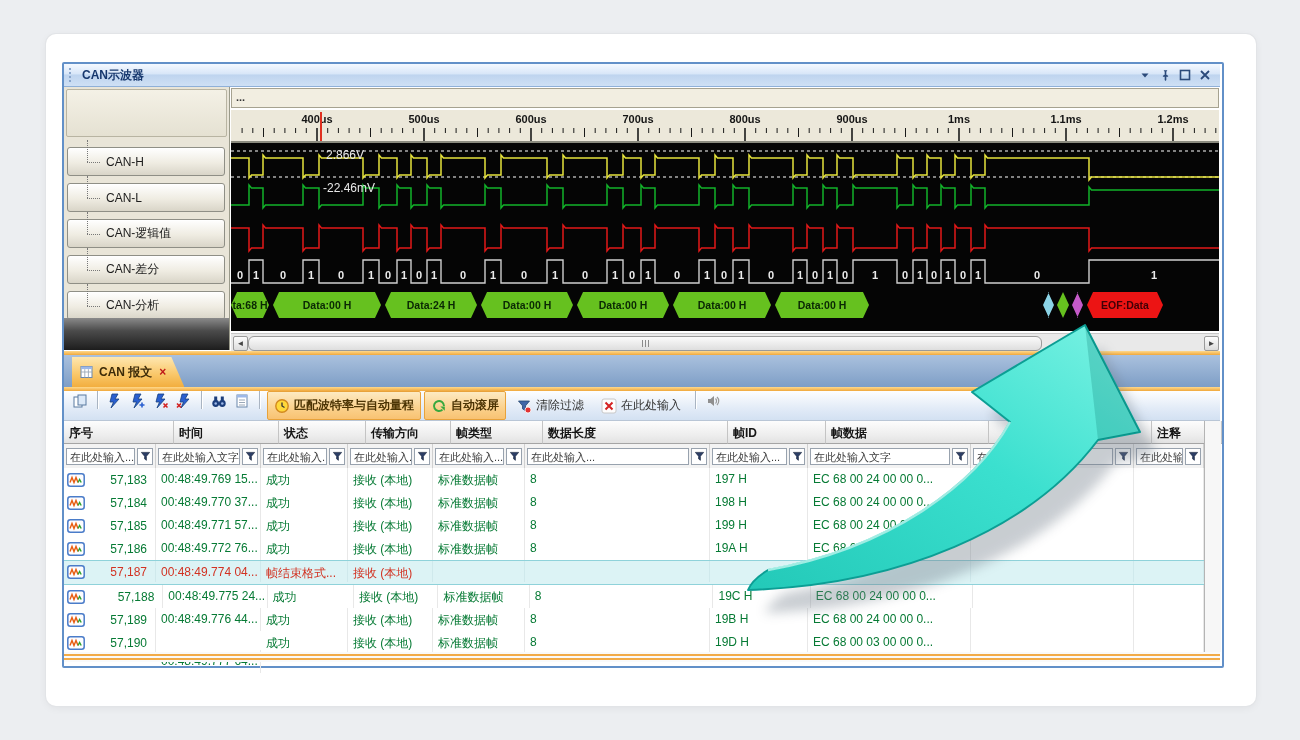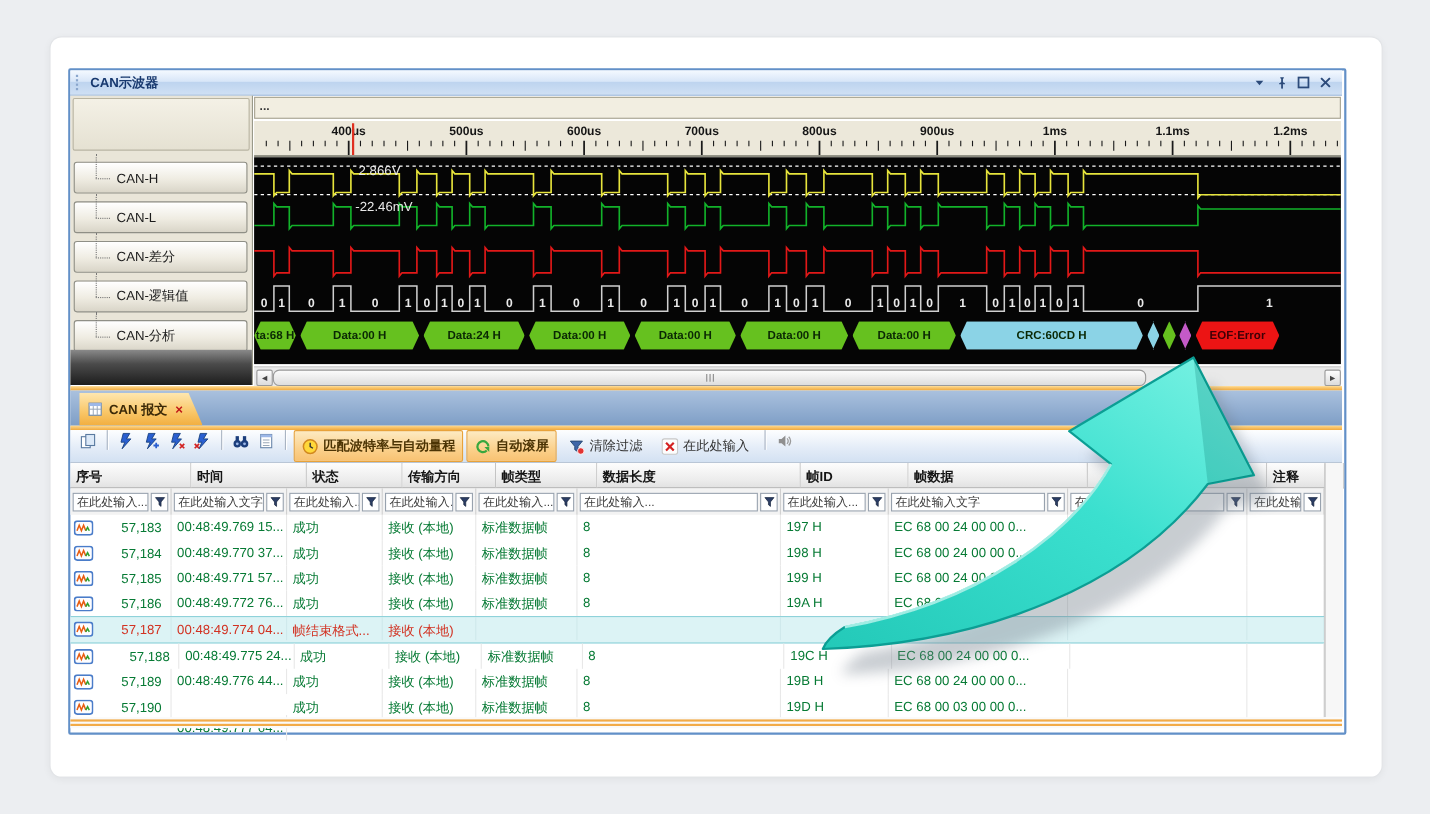--- a/index.html
+++ b/index.html
@@ -119,22 +119,22 @@
           </svg>
         </div>
       </div>
   </div>
 
   <div class="scope-left">
     <div class="lefttop"></div>
     <div id="channels">
         <div class="chbtn">CAN-H</div>
         <div class="chbtn">CAN-L</div>
+        <div class="chbtn">CAN-逻辑值</div>
         <div class="chbtn">CAN-差分</div>
-        <div class="chbtn">CAN-逻辑值</div>
         <div class="chbtn">CAN-分析</div>
       </div>
   </div>
   <div class="darkcorner"></div>
 
   <div class="minibar"><span>...</span></div>
   <div class="ruler" id="ruler">
       <svg width="988" height="33" viewBox="0 0 988 33">
         <text x="86" y="13" font-size="11" font-weight="bold" fill="#151515" text-anchor="middle" font-family="Liberation Sans, sans-serif">400us</text>
         <text x="193" y="13" font-size="11" font-weight="bold" fill="#151515" text-anchor="middle" font-family="Liberation Sans, sans-serif">500us</text>
@@ -290,25 +290,24 @@
         </svg>
       </div>
     <div id="frames">
         <div class="frameblk" style="left: 0px; width: 38px; background: rgb(102, 193, 31);">ta:68 H</div>
         <div class="frameblk" style="left: 42px; width: 108px; background: rgb(102, 193, 31);">Data:00 H</div>
         <div class="frameblk" style="left: 154px; width: 92px; background: rgb(102, 193, 31);">Data:24 H</div>
         <div class="frameblk" style="left: 250px; width: 92px; background: rgb(102, 193, 31);">Data:00 H</div>
         <div class="frameblk" style="left: 346px; width: 92px; background: rgb(102, 193, 31);">Data:00 H</div>
         <div class="frameblk" style="left: 442px; width: 98px; background: rgb(102, 193, 31);">Data:00 H</div>
         <div class="frameblk" style="left: 544px; width: 94px; background: rgb(102, 193, 31);">Data:00 H</div>
-        <div class="frameblk" style="left: 642px; width: 166px; background: rgb(139, 211, 230);">CRC:60CD H</div>
         <div class="frameblk" style="left: 812px; width: 11px; background: rgb(139, 211, 230);"></div>
         <div class="frameblk" style="left: 826px; width: 12px; background: rgb(102, 193, 31);"></div>
         <div class="frameblk" style="left: 841px; width: 11px; background: rgb(196, 90, 200);"></div>
-        <div class="frameblk" style="left: 856px; width: 76px; background: rgb(236, 20, 20); color: rgb(64, 0, 6);">EOF:Error</div>
+        <div class="frameblk" style="left: 856px; width: 76px; background: rgb(236, 20, 20); color: rgb(64, 0, 6);">EOF:Data</div>
       </div>
   </div>
   <div class="hscroll">
     <div class="hs-btn" style="left:2px;">◄</div>
     <div class="hs-thumb">
       <div class="hs-grip"></div>
         <div class="hs-grip"></div>
         <div class="hs-grip"></div>
     </div>
     <div class="hs-btn" style="left:973px;">►</div>

